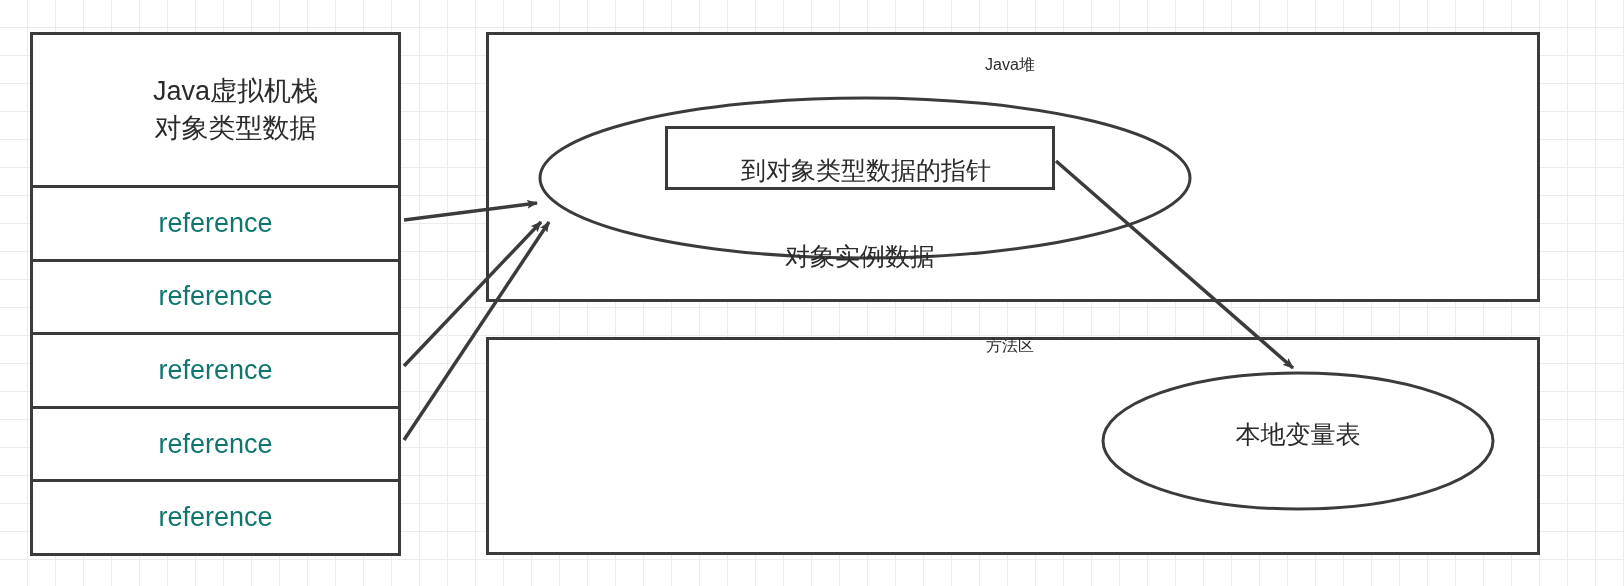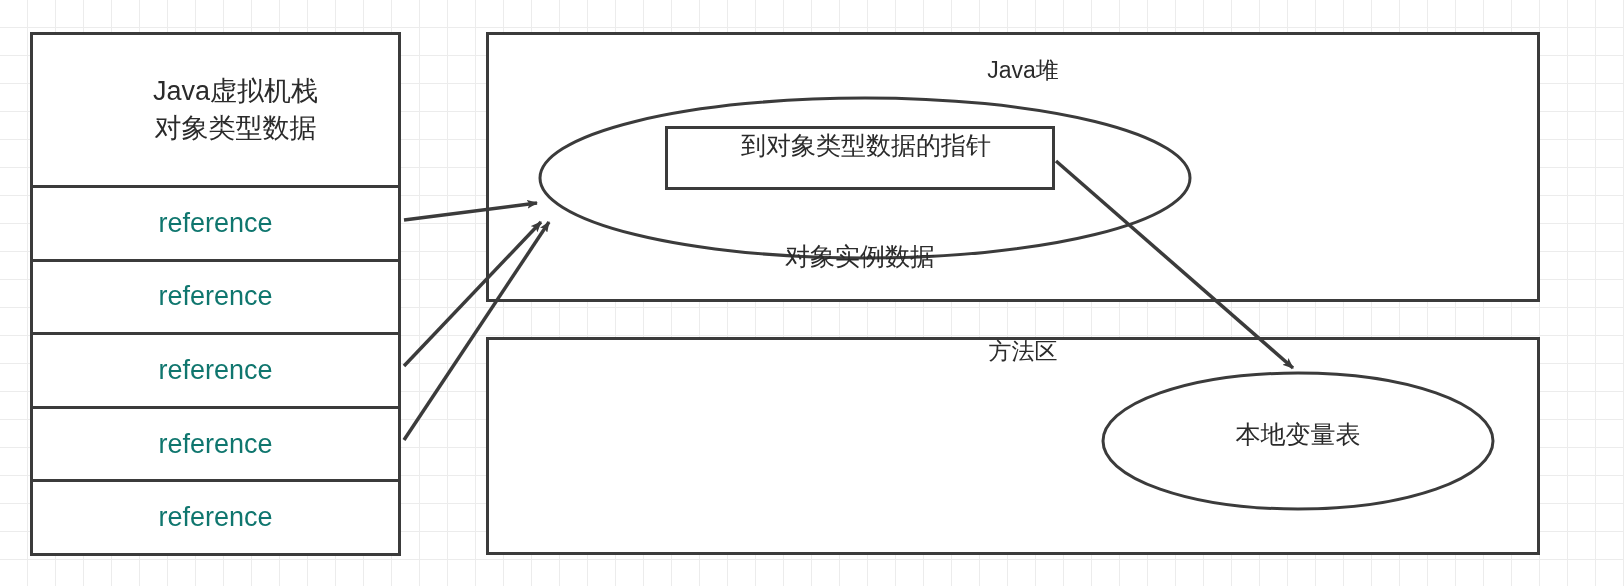--- a/index.html
+++ b/index.html
@@ -64,24 +64,23 @@
     box-sizing: border-box;
     border: 3px solid #3b3b3b;
     background: #ffffff;
   }
   #heap-box  { left: 486px; top: 32px;  width: 1054px; height: 270px; }
   #method-box{ left: 486px; top: 337px; width: 1054px; height: 218px; }
 
   .region-label {
     position: absolute;
     color: #2b2b2b;
-    font-size: 23px;
+    font-size: 16px;
     white-space: nowrap;
     transform: translateX(-50%);
-    margin-left: 13px;
   }
   #heap-label   { left: 1010px; top: 55px; }
   #method-label { left: 1010px; top: 336px; }
 
   
   #vec {
     position: absolute;
     left: 0; top: 0;
     width: 1624px;
     height: 586px;
@@ -92,21 +91,21 @@
   #pointer-box {
     position: absolute;
     left: 665px;
     top: 126px;
     width: 390px;
     height: 64px;
     box-sizing: border-box;
     border: 3px solid #3b3b3b;
     background: #ffffff;
     display: flex;
-    align-items: flex-start;
+    align-items: flex-end;
     justify-content: center;
     color: #2b2b2b;
     font-size: 25px;
     padding-left: 12px;
   }
 
   .ellipse-label {
     position: absolute;
     color: #2b2b2b;
     font-size: 25px;

